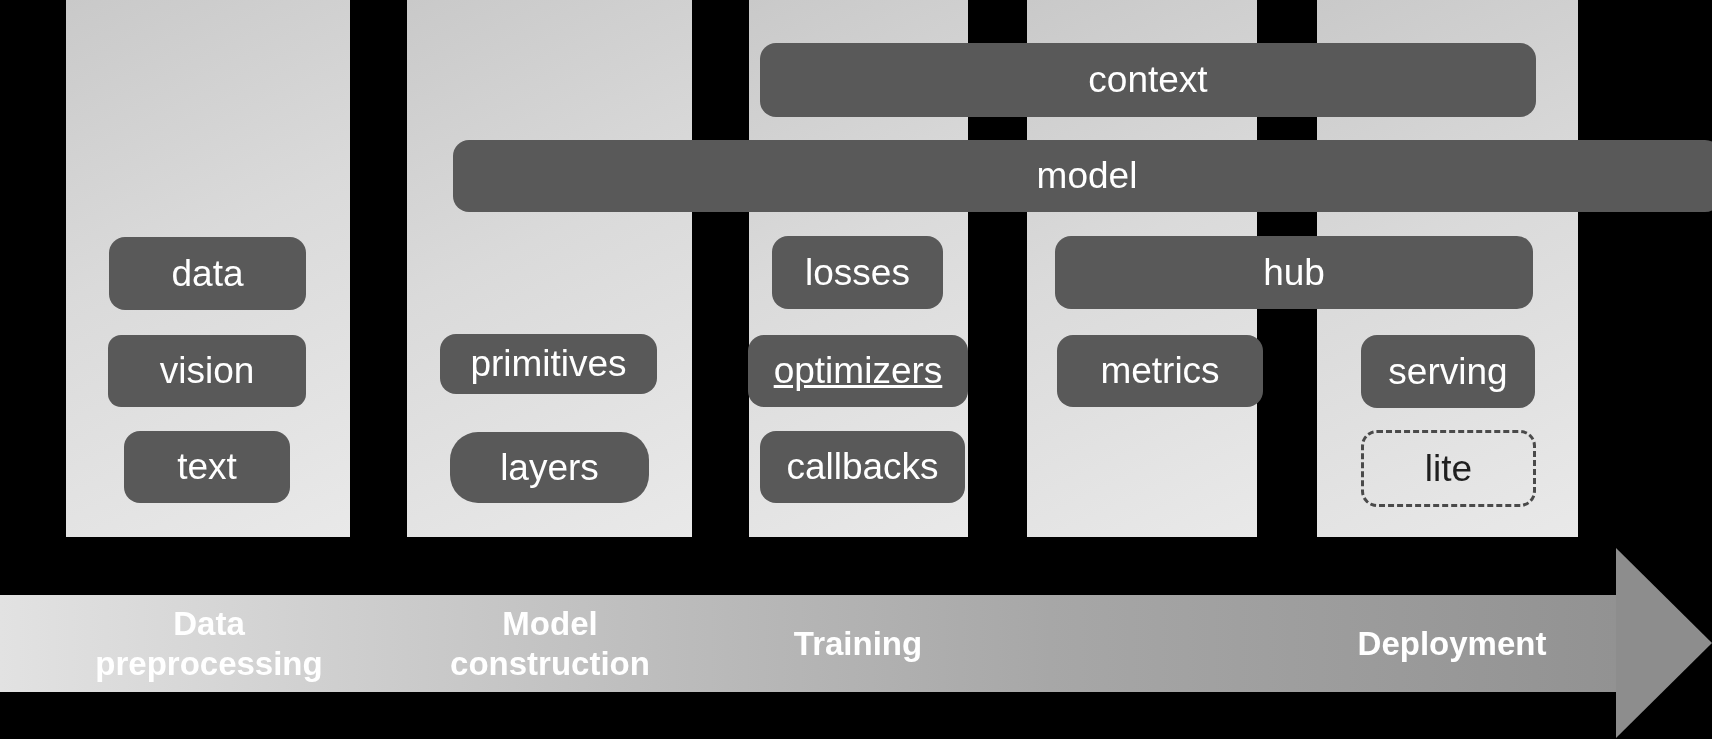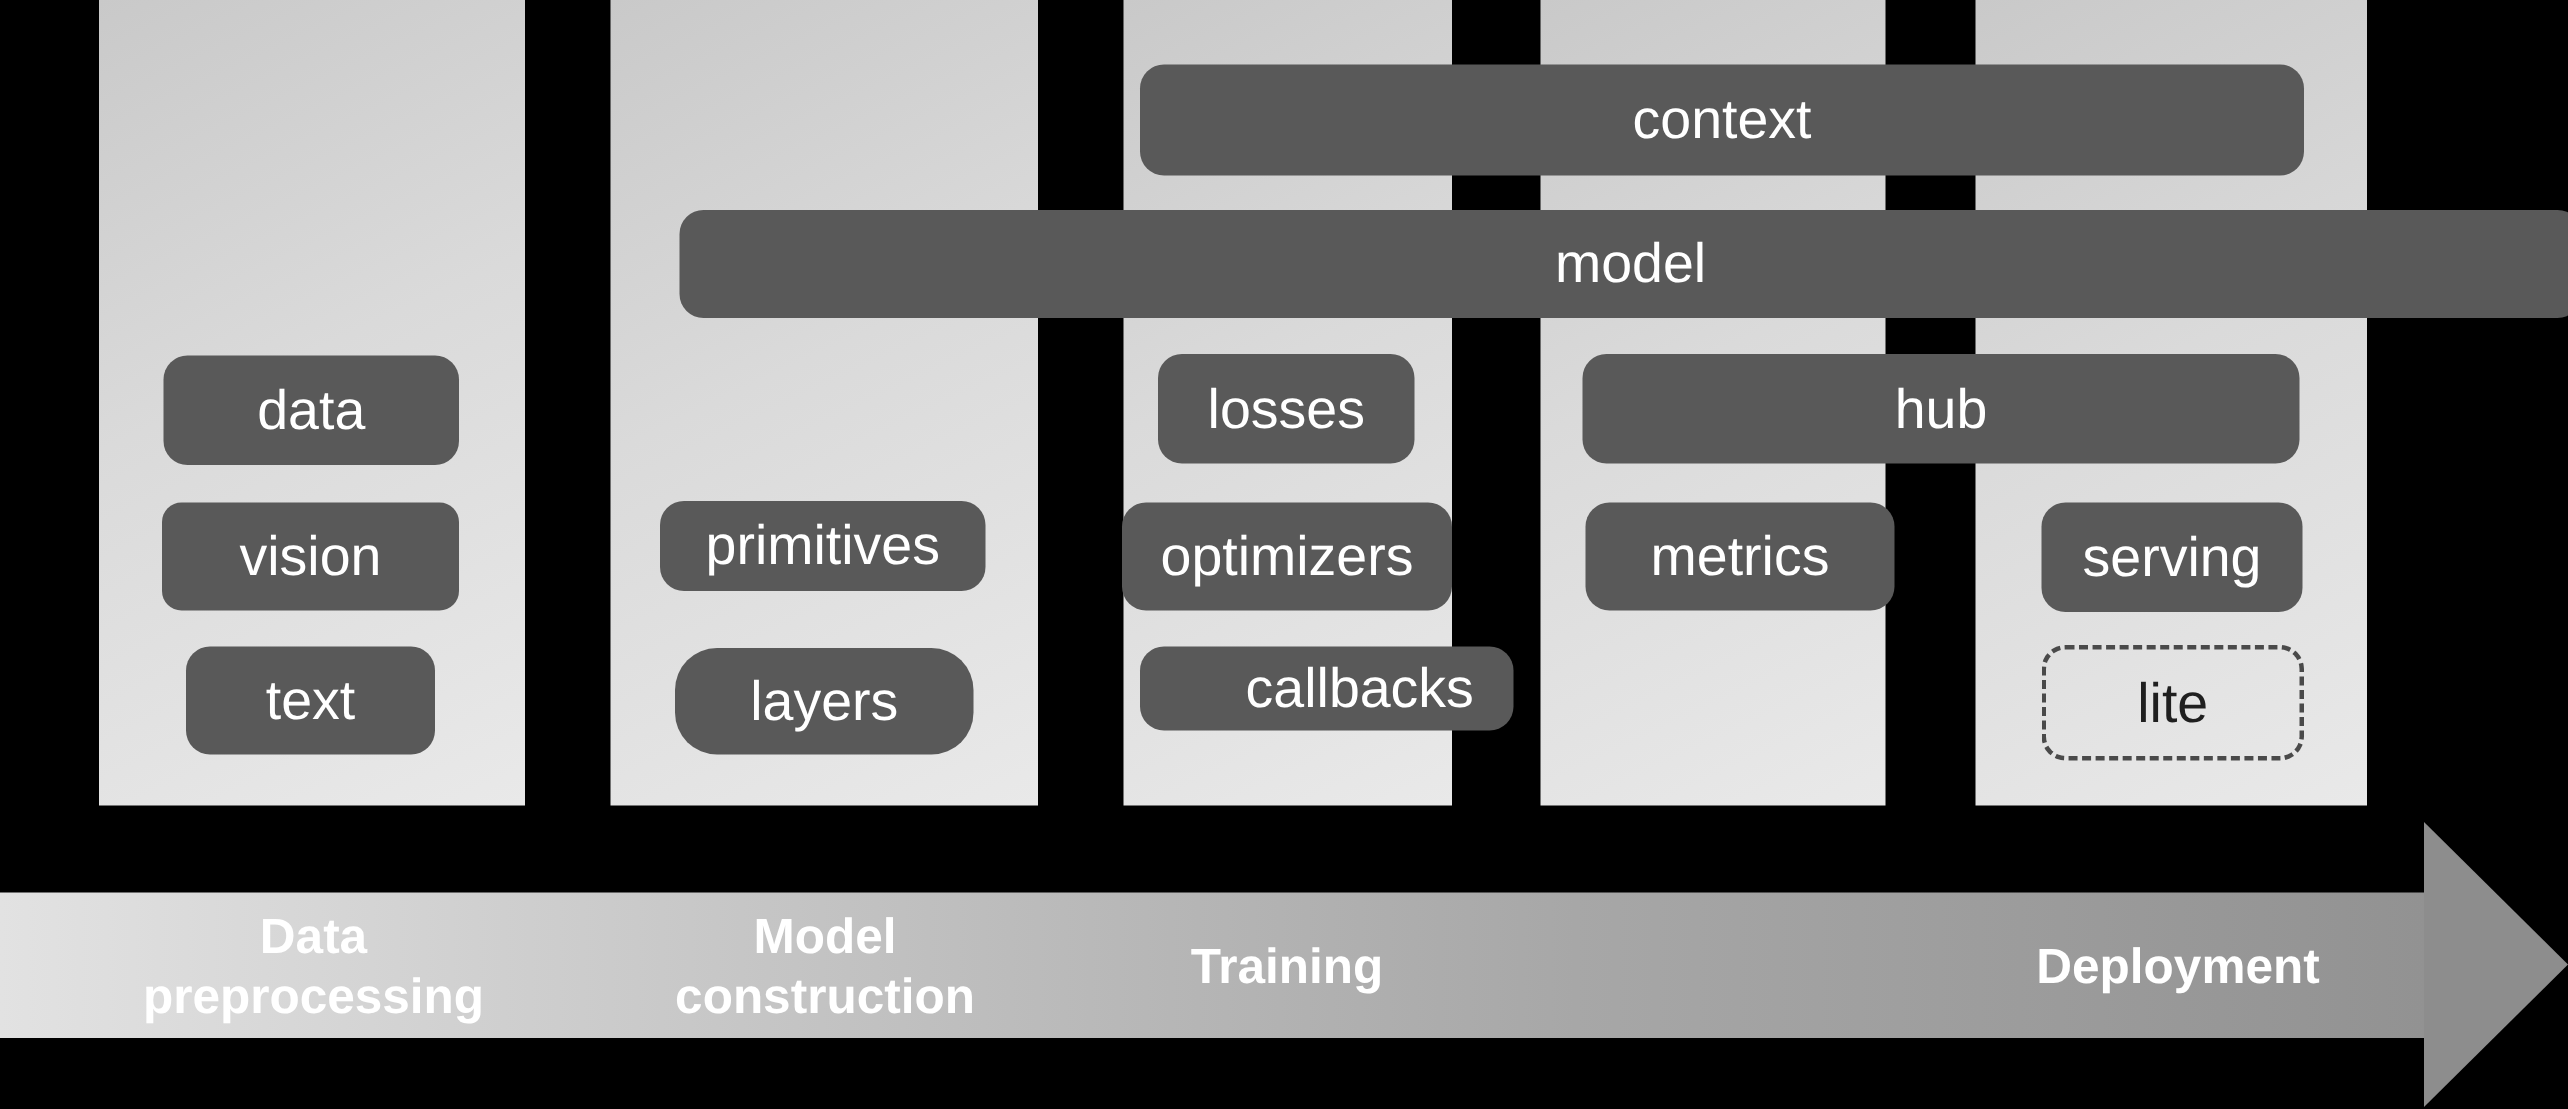--- a/index.html
+++ b/index.html
@@ -41,22 +41,22 @@
   }
   .bar-context { left: 760px; top: 43px;  width: 776px;  height: 74px; }
   .bar-model   { left: 453px; top: 140px; width: 1268px; height: 72px; }
 
   .box-data       { left: 109px;  top: 237px; width: 197px; height: 73px; }
   .box-vision     { left: 108px;  top: 335px; width: 198px; height: 72px; border-radius: 13px; }
   .box-text       { left: 124px;  top: 431px; width: 166px; height: 72px; }
   .box-primitives { left: 440px;  top: 334px; width: 217px; height: 60px; }
   .box-layers     { left: 450px;  top: 432px; width: 199px; height: 71px; border-radius: 28px; }
   .box-losses     { left: 772px;  top: 236px; width: 171px; height: 73px; }
-  .box-optimizers { left: 748px;  top: 335px; width: 220px; height: 72px; }
-  .box-callbacks  { left: 760px;  top: 431px; width: 205px; height: 56px; padding-left: 44px; }
+  .box-optimizers { left: 748px;  top: 335px; width: 220px; height: 72px; text-decoration: underline; }
+  .box-callbacks  { left: 760px;  top: 431px; width: 205px; height: 72px; }
   .box-hub        { left: 1055px; top: 236px; width: 478px; height: 73px; }
   .box-metrics    { left: 1057px; top: 335px; width: 206px; height: 72px; }
   .box-serving    { left: 1361px; top: 335px; width: 174px; height: 73px; }
 
   .box-lite {
     position: absolute;
     left: 1361px; top: 430px; width: 175px; height: 77px;
     background: transparent;
     border: 3px dashed #4a4a4a;
     border-radius: 16px;

